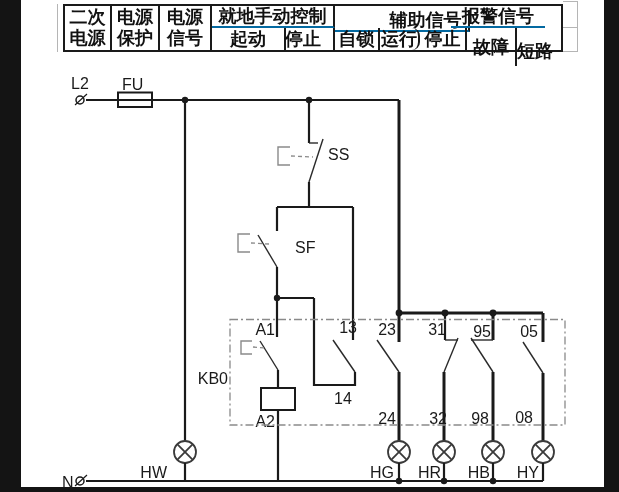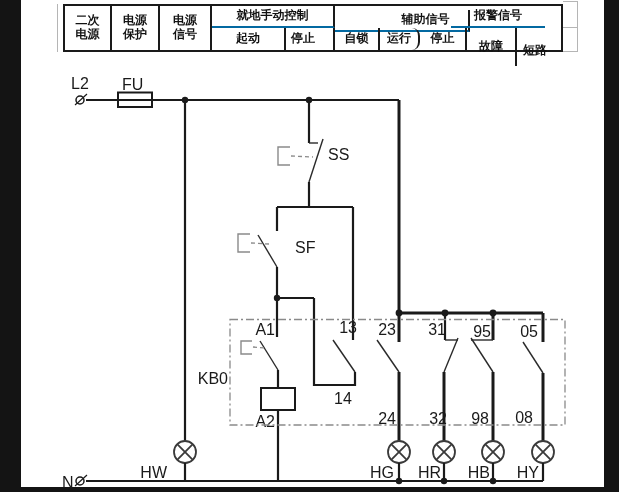--- a/index.html
+++ b/index.html
@@ -5,21 +5,21 @@
   html,body{margin:0;padding:0;background:#fff;}
   .screen{position:relative;width:619px;height:492px;background:#ffffff;overflow:hidden;
           font-family:"Liberation Sans", sans-serif;}
   .bar{position:absolute;background:#141414;}
   .bar-left{left:0;top:0;width:21px;height:492px;}
   .bar-right{left:604px;top:0;width:15px;height:492px;}
   .bar-bottom{left:21px;top:487px;width:583px;height:5px;}
   
   .tbl{position:absolute;left:63px;top:4px;width:500px;height:48px;
        border:2px solid #1a1a1a;box-sizing:border-box;color:#111;
-       font-weight:bold;font-size:12px;line-height:1.15;}
+       font-weight:bold;font-size:18px;line-height:1.15;}
   .cell{position:absolute;box-sizing:border-box;display:flex;align-items:center;
         justify-content:center;text-align:center;white-space:pre-line;}
   .br{border-right:2px solid #1a1a1a;}
   .bb{border-bottom:2px solid #0369a1;}
   .ghost-line{position:absolute;left:57px;top:4px;width:1px;height:48px;background:#b5b5b5;}
   .ghost-cell{position:absolute;left:563px;top:1px;width:15px;height:51px;box-sizing:border-box;
               border-top:1px solid #b5b5b5;border-right:1px solid #b5b5b5;border-bottom:1px solid #b5b5b5;}
   .ghost-mid{position:absolute;left:0;top:25px;width:100%;height:1px;background:#b5b5b5;}
   svg{position:absolute;left:0;top:0;}
   svg text{font-family:"Liberation Sans", sans-serif;font-size:16px;fill:#1a1a1a;}

